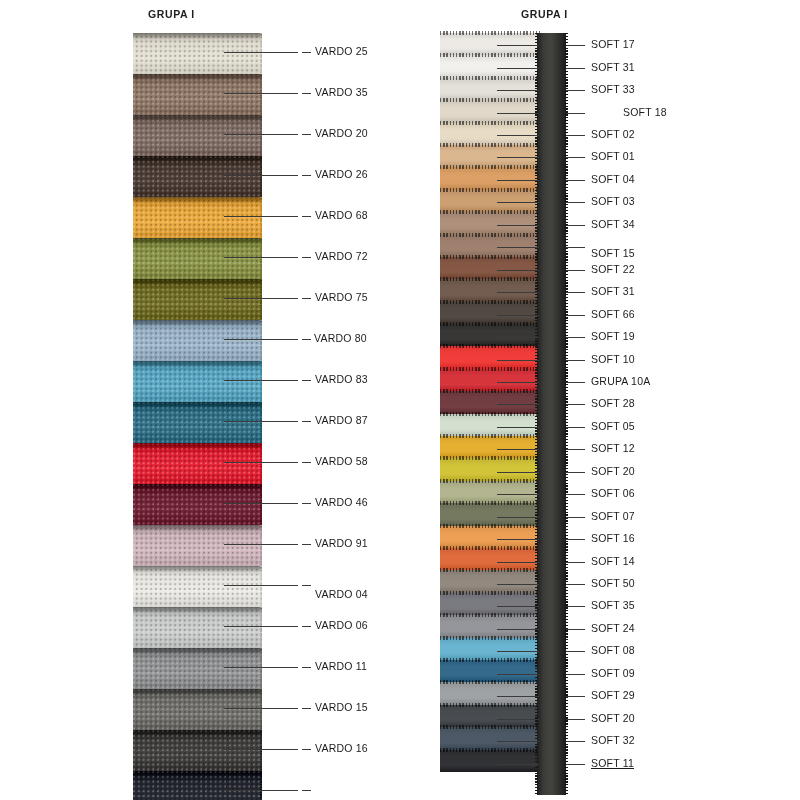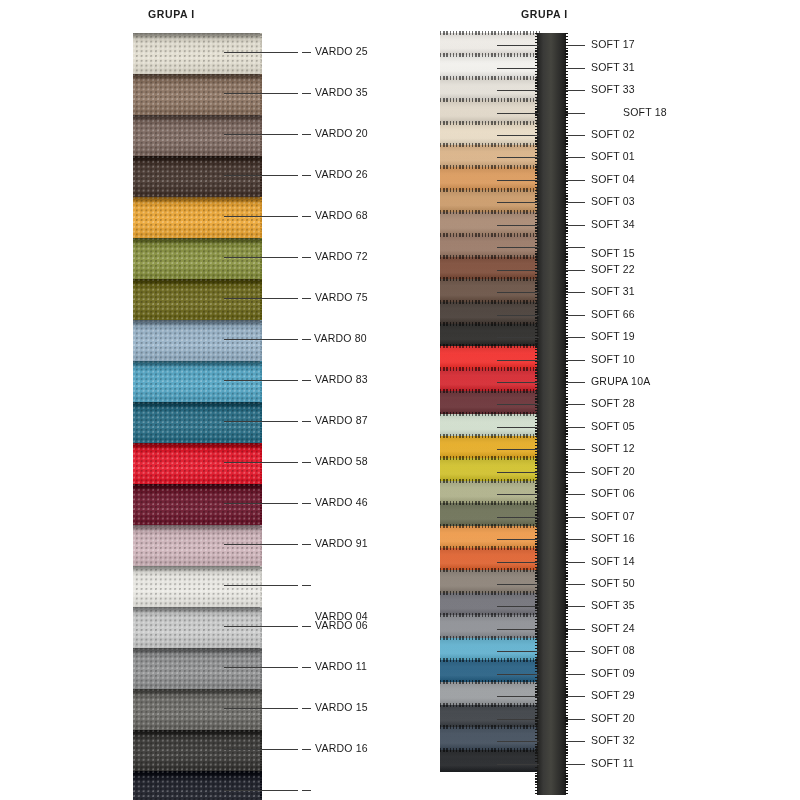--- a/index.html
+++ b/index.html
@@ -393,21 +393,21 @@
       <div class="leader-dash" style="left: 302px; top: 461.5px; width: 9px;"></div>
       <div class="swatch-label label-vardo" style="left: 315px; top: 454.5px;">VARDO 58</div>
       <div class="leader" style="left: 224px; top: 502.5px; width: 74px;"></div>
       <div class="leader-dash" style="left: 302px; top: 502.5px; width: 9px;"></div>
       <div class="swatch-label label-vardo" style="left: 315px; top: 495.5px;">VARDO 46</div>
       <div class="leader" style="left: 224px; top: 543.5px; width: 74px;"></div>
       <div class="leader-dash" style="left: 302px; top: 543.5px; width: 9px;"></div>
       <div class="swatch-label label-vardo" style="left: 315px; top: 536.5px;">VARDO 91</div>
       <div class="leader" style="left: 224px; top: 584.5px; width: 74px;"></div>
       <div class="leader-dash" style="left: 302px; top: 584.5px; width: 9px;"></div>
-      <div class="swatch-label label-vardo" style="left: 315px; top: 610px; text-align: center;">VARDO 04</div>
+      <div class="swatch-label label-vardo" style="left: 315px; top: 588px; text-align: center;">VARDO 04</div>
       <div class="leader" style="left: 224px; top: 625.5px; width: 74px;"></div>
       <div class="leader-dash" style="left: 302px; top: 625.5px; width: 9px;"></div>
       <div class="swatch-label label-vardo" style="left: 315px; top: 618.5px;">VARDO 06</div>
       <div class="leader" style="left: 224px; top: 666.5px; width: 74px;"></div>
       <div class="leader-dash" style="left: 302px; top: 666.5px; width: 9px;"></div>
       <div class="swatch-label label-vardo" style="left: 315px; top: 659.5px;">VARDO 11</div>
       <div class="leader" style="left: 224px; top: 707.5px; width: 74px;"></div>
       <div class="leader-dash" style="left: 302px; top: 707.5px; width: 9px;"></div>
       <div class="swatch-label label-vardo" style="left: 315px; top: 700.5px;">VARDO 15</div>
       <div class="leader" style="left: 224px; top: 748.5px; width: 74px;"></div>
@@ -507,16 +507,16 @@
       <div class="leader" style="left: 566px; top: 696px; width: 19px;"></div>
       <div class="swatch-label label-soft" style="left: 591px; top: 689px;">SOFT 29</div>
       <div class="leader" style="left: 497px; top: 719px; width: 42px;"></div>
       <div class="leader" style="left: 566px; top: 719px; width: 19px;"></div>
       <div class="swatch-label label-soft" style="left: 591px; top: 712px;">SOFT 20</div>
       <div class="leader" style="left: 497px; top: 741px; width: 42px;"></div>
       <div class="leader" style="left: 566px; top: 741px; width: 19px;"></div>
       <div class="swatch-label label-soft" style="left: 591px; top: 734px;">SOFT 32</div>
       <div class="leader" style="left: 497px; top: 764px; width: 42px;"></div>
       <div class="leader" style="left: 566px; top: 764px; width: 19px;"></div>
-      <div class="swatch-label label-soft" style="left: 591px; top: 757px;">SOFT 11</div>
+      <div class="swatch-label label-soft" style="left: 591px; top: 757px; text-decoration: underline;">SOFT 11</div>
     </div>
 
 </div>
 
 </body></html>

